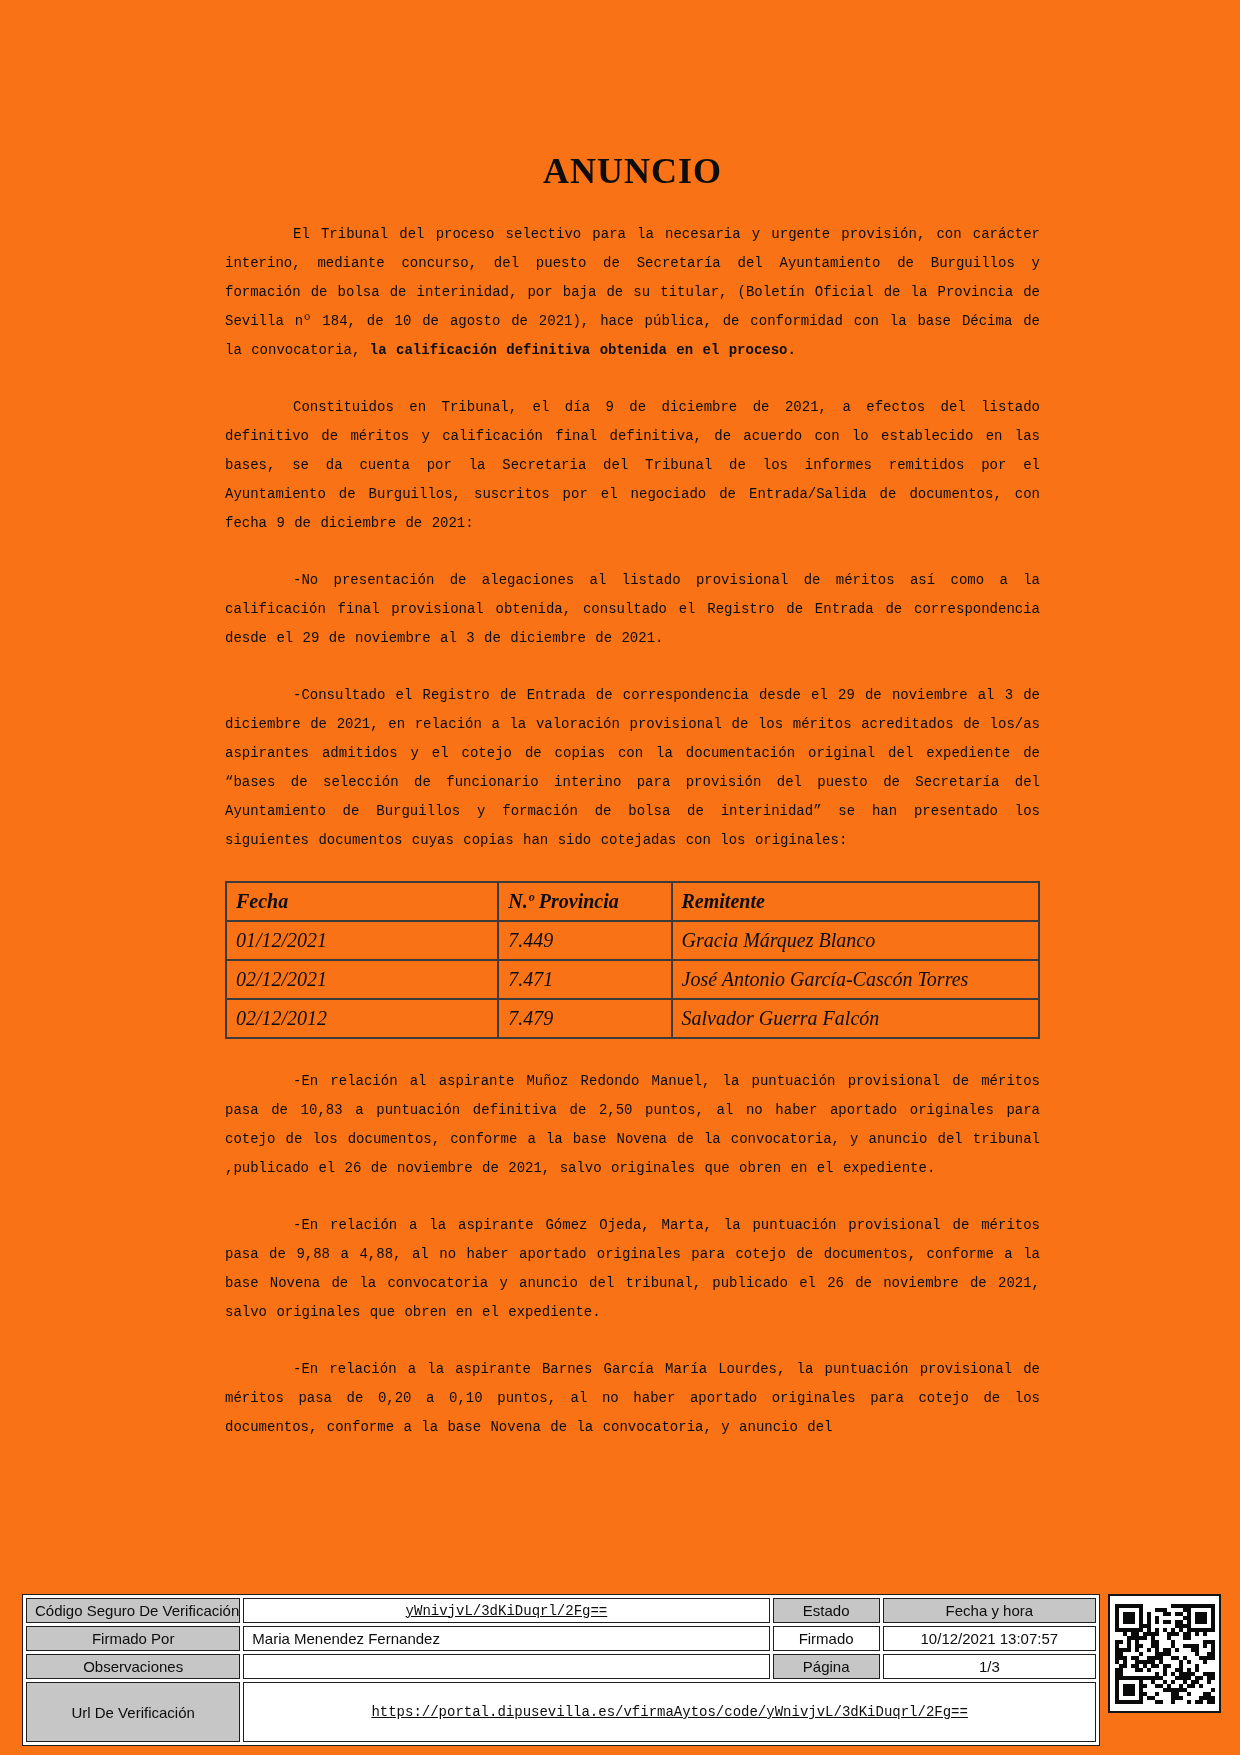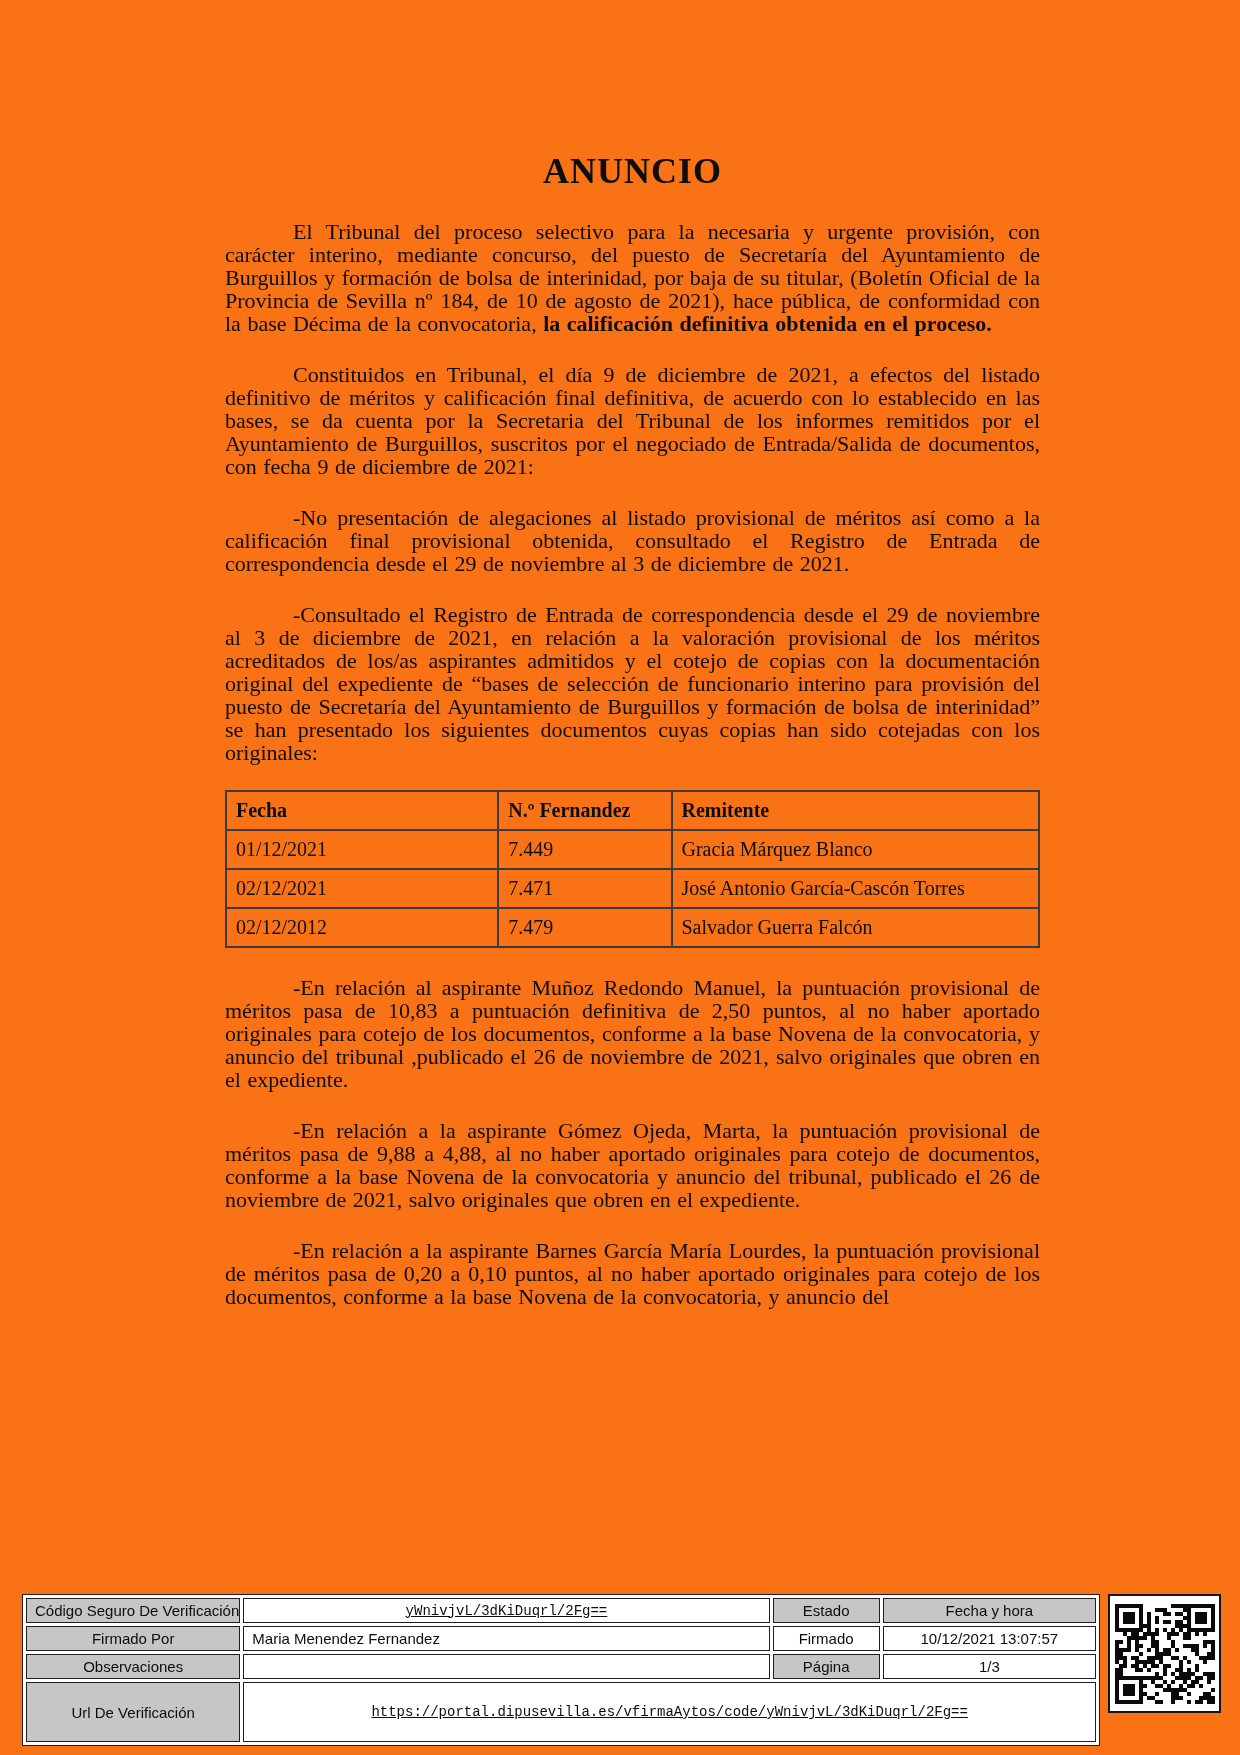--- a/index.html
+++ b/index.html
@@ -14,41 +14,43 @@
   .content{position:absolute;left:225px;top:0;width:815px;}
   .title{
     margin:0;padding-top:150px;
     text-align:center;
     font-size:36px;font-weight:700;
     letter-spacing:1px;
     font-family:"Liberation Serif",serif;
   }
   .para{
     margin:28px 0 0 0;
-    font-size:22px;line-height:23px;
+    font-size:14px;line-height:29px;
     text-align:justify;
     text-indent:68px;
     word-spacing:1px;
+    font-family:Liberation Mono, monospace;
   }
   .para .bold{font-weight:700;}
   .doc-table{
     border-collapse:collapse;
     width:100%;
     margin-top:26px;
     table-layout:fixed;
   }
   .doc-table th,.doc-table td{
     border:2px solid #3b3b3b;
     font-size:20px;
     padding:3px 9px;
     height:31px;
     text-align:left;
     vertical-align:middle;
     overflow:hidden;
     white-space:nowrap;
+    font-style:italic;
   }
   .doc-table th{font-weight:700;}
   
   .footer{
     position:absolute;left:22px;top:1594px;
     width:1200px;height:121px;
     display:flex;align-items:stretch;
     font-family:"Liberation Sans",sans-serif;
   }
   .sig-table{
@@ -99,21 +101,21 @@
 
     <table class="doc-table">
       <colgroup>
         <col style="width:33.5%">
         <col style="width:21.3%">
         <col style="width:45.2%">
       </colgroup>
       <thead>
         <tr id="doc-table-head">
             <th>Fecha</th>
-            <th>N.º Fernandez</th>
+            <th>N.º Provincia</th>
             <th>Remitente</th>
           </tr>
       </thead>
       <tbody id="doc-table-body">
           <tr>
             <td>01/12/2021</td>
             <td>7.449</td>
             <td>Gracia Márquez Blanco</td>
           </tr>
           <tr>

